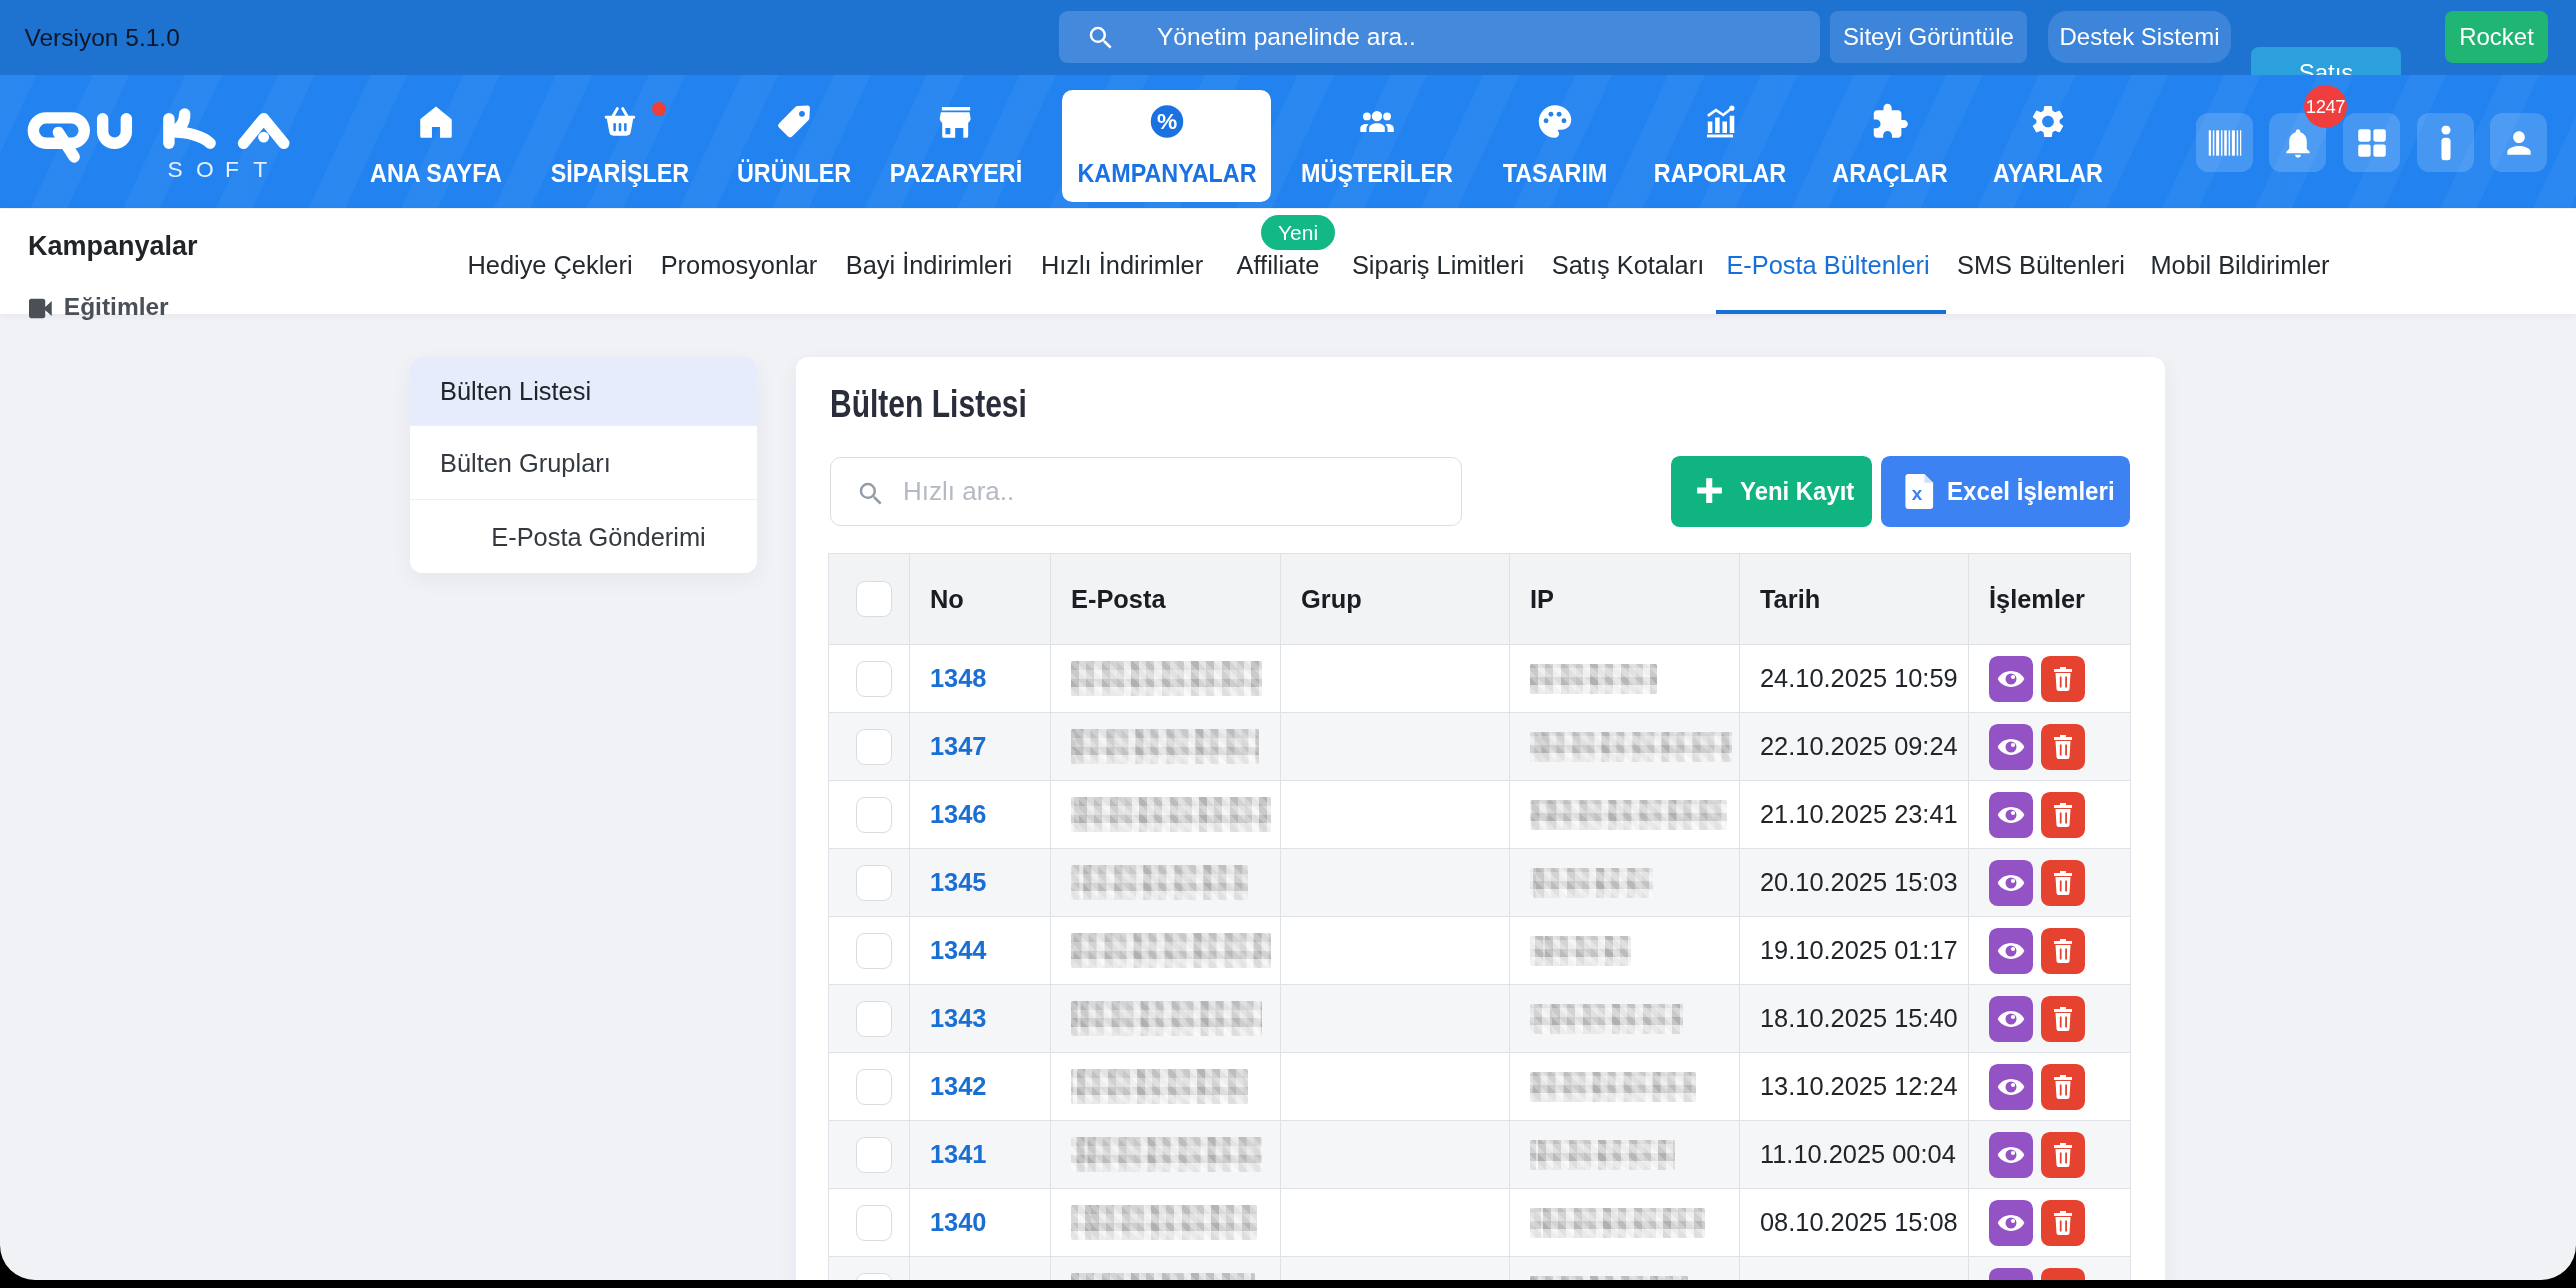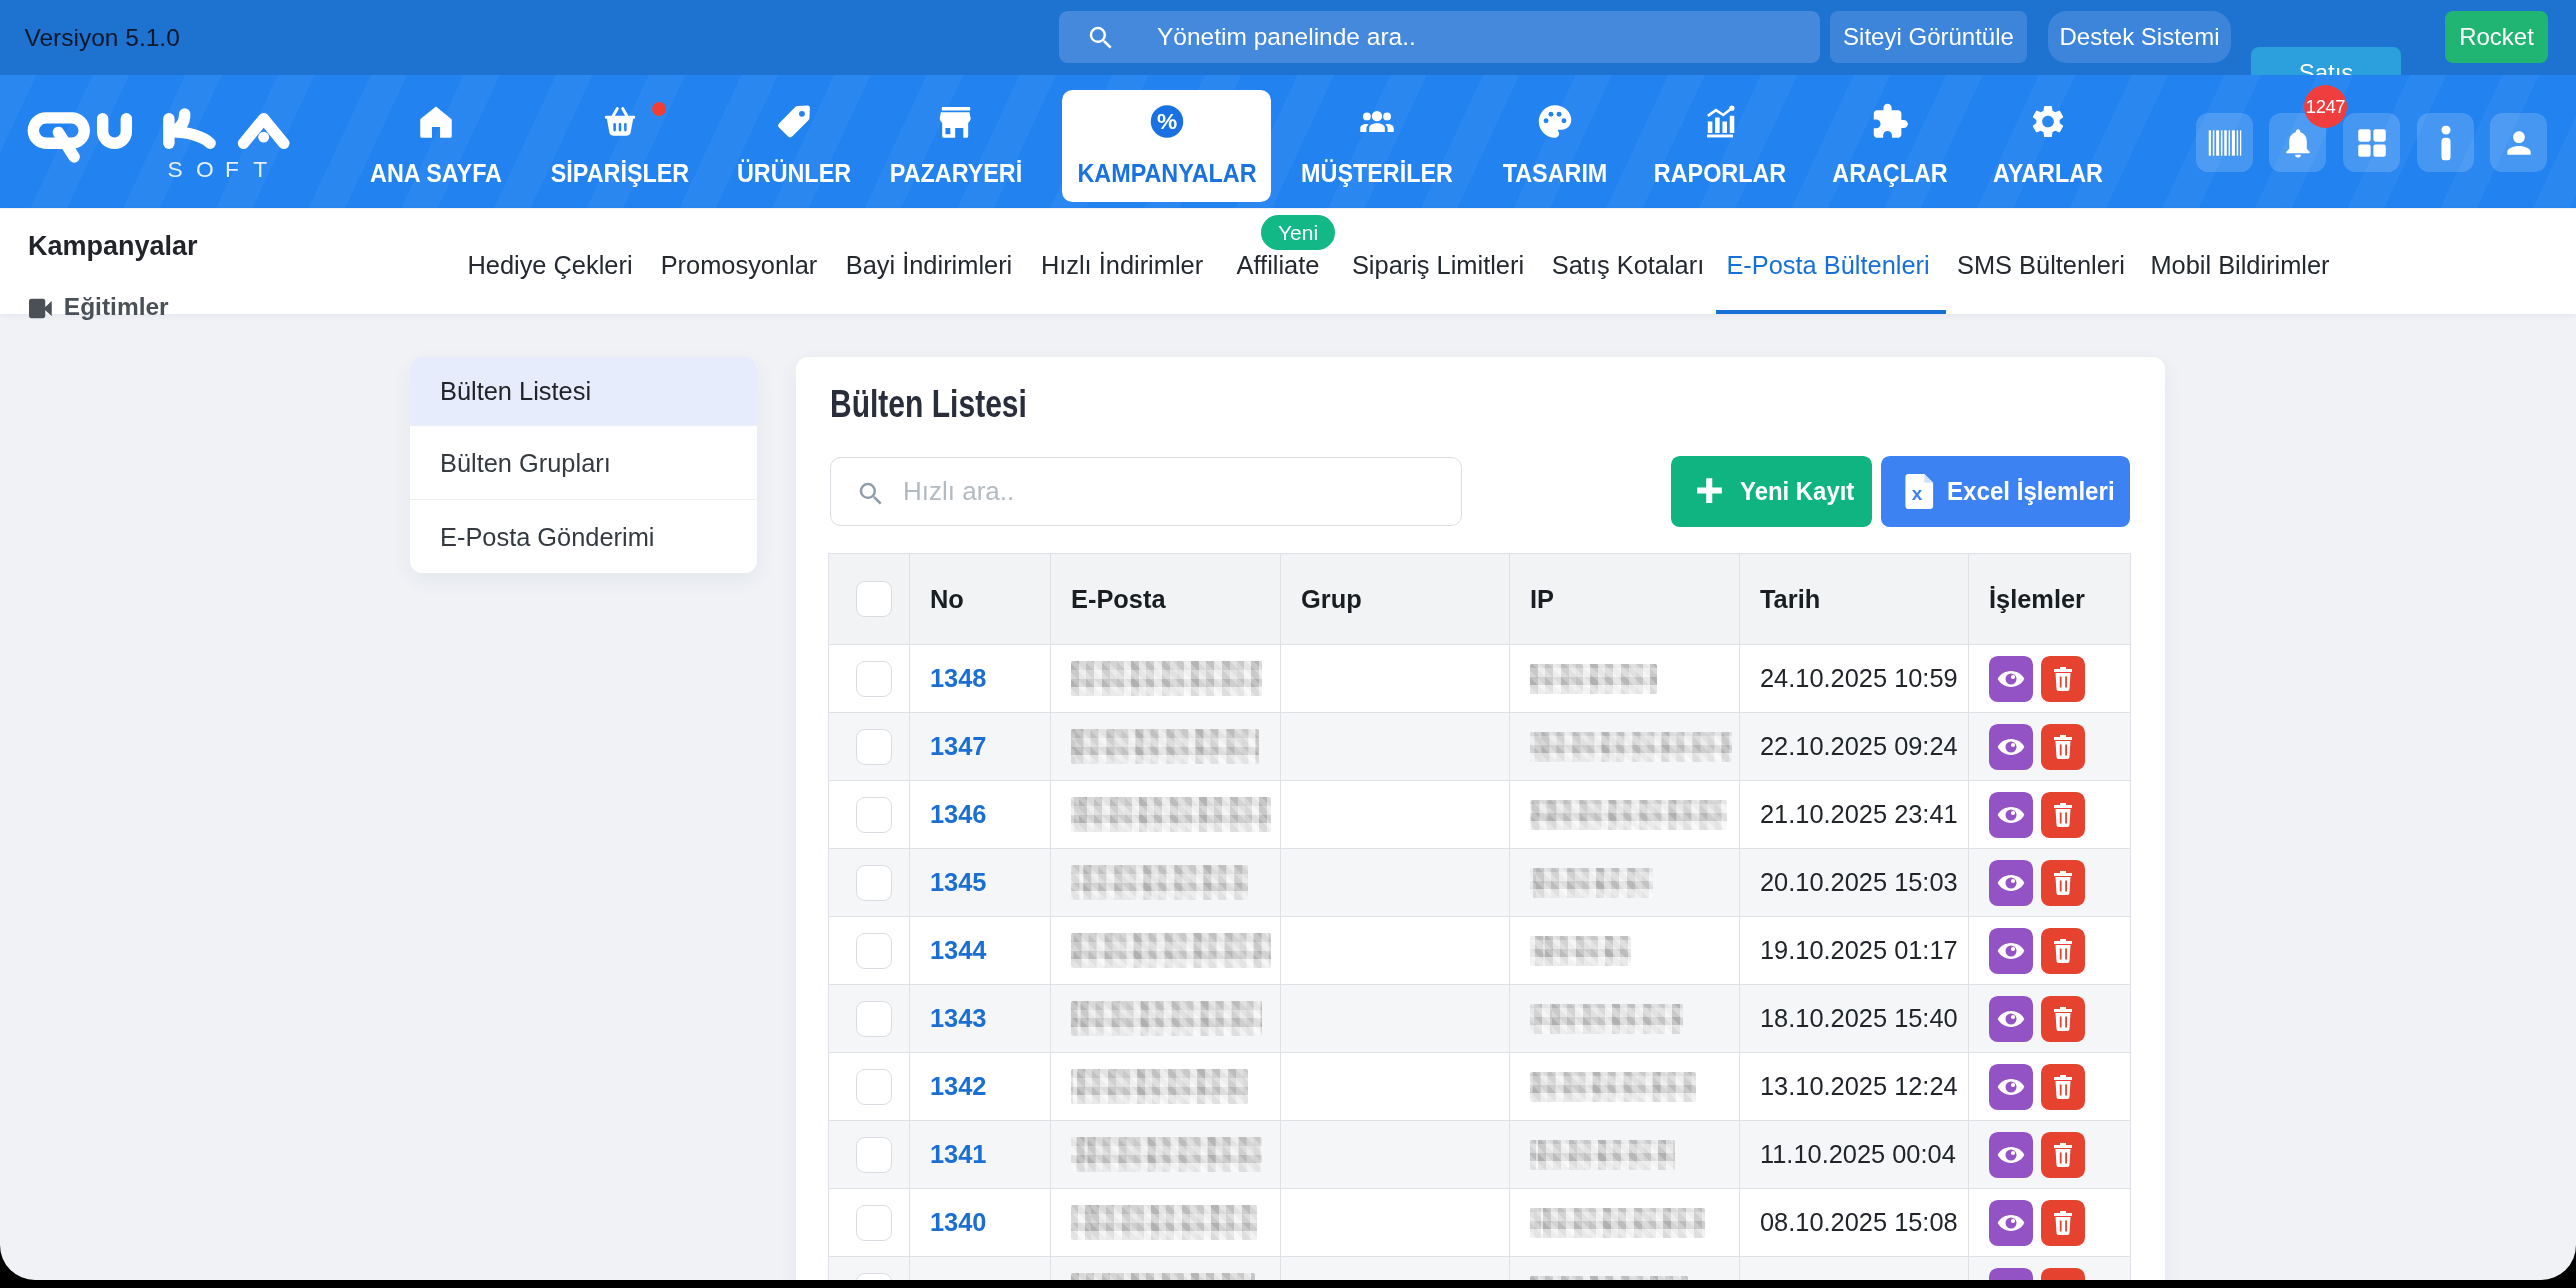--- a/index.html
+++ b/index.html
@@ -29,21 +29,21 @@
 .egit{position:absolute;left:29px;top:48px;height:26px;color:#495057;font-size:24.5px;font-weight:700;margin-top:36px;}
 .egit svg{vertical-align:-3.5px;margin-right:8.8px;}
 .stab{position:absolute;top:42px;transform:translateX(-50%);white-space:nowrap;font-size:25.4px;color:#24292F;}
 .stab.active{color:#1670D8;}
 .yeni{position:absolute;left:1261px;top:6.1px;width:74px;height:35px;border-radius:17.5px;background:#12B886;color:#fff;font-size:21px;text-align:center;line-height:35px;}
 .underline{position:absolute;left:1716px;top:101px;width:230px;height:4.4px;background:#1670D8;}
 
 .sidecard{position:absolute;left:410px;top:357px;width:347px;height:216px;background:#fff;border-radius:12.3px;box-shadow:0 7px 21px rgba(40,50,70,.06);}
 .sitem{position:relative;height:69px;line-height:69px;padding-left:30px;font-size:25.4px;color:#343A40;border-bottom:0.9px solid #EDEFF2;}
 .sitem.active{background:#E7ECFC;border-radius:12.3px 12.3px 0 0;color:#212529;}
-.sitem:last-child{border-bottom:none;height:74px;line-height:74px;}
+.sitem:last-child{border-bottom:none;height:74px;line-height:74px;text-align:center;}
 .sitem.mid{height:74px;line-height:74px;}
 .maincard{position:absolute;left:796px;top:357px;width:1369px;height:981px;background:#fff;border-radius:12.3px;box-shadow:0 7px 21px rgba(40,50,70,.06);}
 .mtitle{position:absolute;left:34px;top:24.5px;font-size:39px;font-weight:700;color:#2A2E3A;transform:scaleX(.77);transform-origin:0 50%;white-space:nowrap;}
 .msearch{position:absolute;left:34px;top:100px;width:632px;height:69px;border:1.8px solid #DADDE2;border-radius:10.5px;background:#fff;}
 .msearch svg{position:absolute;left:24.5px;top:21px;}
 .msearch span{position:absolute;left:72px;top:0;line-height:67px;font-size:26px;color:#B4BAC1;white-space:nowrap;}
 .gbtn{position:absolute;left:875px;top:99px;width:201px;height:71px;background:#10B481;border-radius:8.8px;color:#fff;}
 .gbtn span{position:absolute;left:69px;top:0;line-height:71px;font-size:26px;font-weight:700;white-space:nowrap;display:inline-block;transform:scaleX(.92);transform-origin:0 50%;}
 .bbtn{position:absolute;left:1085px;top:99px;width:249px;height:71px;background:#3C82F2;border-radius:8.8px;color:#fff;}
 .bbtn span{position:absolute;left:66px;top:0;line-height:71px;font-size:25.4px;font-weight:700;white-space:nowrap;display:inline-block;transform:scaleX(.95);transform-origin:0 50%;}

